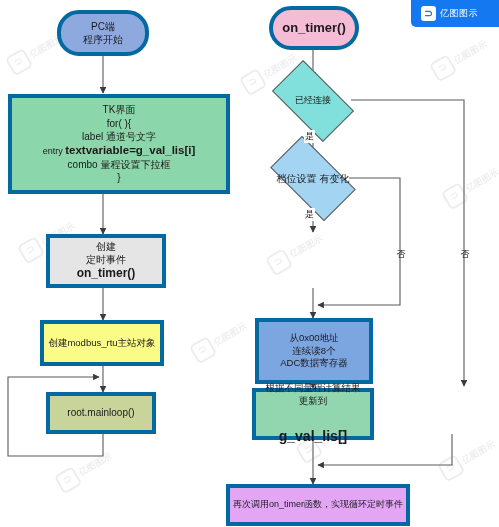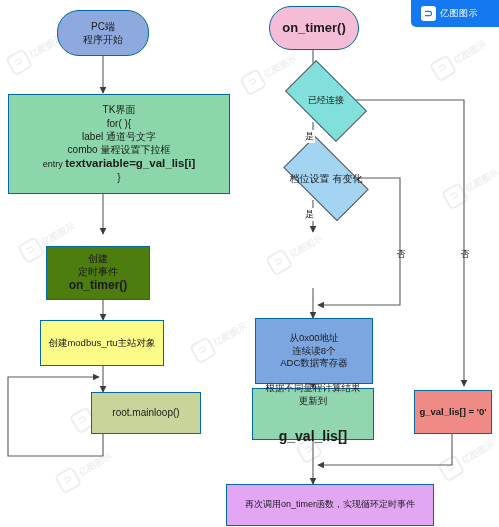--- a/index.html
+++ b/index.html
@@ -26,34 +26,33 @@
     pointer-events: none;
   }
   .node {
     position: absolute;
     box-sizing: border-box;
     display: flex;
     flex-direction: column;
     align-items: center;
     justify-content: center;
     text-align: center;
-    border: 1px solid #0369a1;
+    border: 4px solid #0369a1;
     color: #1a1a1a;
     line-height: 1.32;
     z-index: 3;
   }
   .node .ln { display: block; white-space: nowrap; }
   .terminal { border-radius: 999px; }
   .diamond-wrap {
     position: absolute;
     z-index: 3;
     display: flex;
     align-items: center;
     justify-content: center;
-    margin-left: 13px;
   }
   .diamond-shape {
     position: absolute;
     left: 0; top: 0;
     width: 100%; height: 100%;
     transform: rotate(45deg);
     border: 1px solid #5a5a5a;
     box-sizing: border-box;
   }
   .diamond-wrap .dtext {
@@ -208,36 +207,36 @@
 
   <div class="node terminal" style="left:57px; top:10px; width:92px; height:46px; background:#8ea9dd; font-size:10px; border-radius:22px;">
     <span class="ln">PC端</span>
     <span class="ln">程序开始</span>
   </div>
 
   <div class="node" style="left:8px; top:94px; width:222px; height:100px; background:#8bd6ab; font-size:10px;">
     <span class="ln">TK界面</span>
     <span class="ln">for( ){</span>
     <span class="ln">label 通道号文字</span>
+    <span class="ln"><span class="sm">entry </span><span class="b" style="font-size:11.5px;">textvariable=g_val_lis[i]</span></span>
     <span class="ln">combo 量程设置下拉框</span>
-    <span class="ln"><span class="sm">entry </span><span class="b" style="font-size:11.5px;">textvariable=g_val_lis[i]</span></span>
     <span class="ln">}</span>
   </div>
 
-  <div class="node" style="left:46px; top:234px; width:104px; height:54px; background:#4d7c0f; font-size:10px;margin-top:12px;">
+  <div class="node" style="left:46px; top:234px; width:120px; height:54px; background:#e5e5e5; font-size:10px;">
     <span class="ln">创建</span>
     <span class="ln">定时事件</span>
     <span class="ln b" style="font-size:12px;">on_timer()</span>
   </div>
 
   <div class="node" style="left:40px; top:320px; width:124px; height:46px; background:#fbfb88; font-size:9.5px;">
     <span class="ln">创建modbus_rtu主站对象</span>
   </div>
 
-  <div class="node" style="left:46px; top:392px; width:110px; height:42px; background:#c8d49a; font-size:10px;margin-left:45px;">
+  <div class="node" style="left:46px; top:392px; width:110px; height:42px; background:#c8d49a; font-size:10px;">
     <span class="ln">root.mainloop()</span>
   </div>
 
   <div class="node terminal" style="left:269px; top:6px; width:90px; height:44px; background:#f5bcd6; font-size:13px; font-weight:bold; border-radius:22px;">
     <span class="ln">on_timer()</span>
   </div>
 
   <div class="diamond-wrap" style="left:277px; top:79px; width:72px; height:44px;">
     <span class="diamond-shape" style="background:#82e0dc;"></span>
     <span class="dtext" style="font-size:9px;">已经连接</span>
@@ -257,25 +256,22 @@
     <span class="ln">连续读8个</span>
     <span class="ln">ADC数据寄存器</span>
   </div>
 
   <div class="node" style="left:252px; top:388px; width:122px; height:52px; background:#92d6b0; font-size:9.5px;">
     <span class="ln">根据不同量程计算结果</span>
     <span class="ln">更新到</span>
     <span class="ln b" style="font-size:14px;margin-top:20px;">g_val_lis[]</span>
   </div>
 
-  <div class="node" style="left:414px; top:390px; width:78px; height:44px; background:#f08a85; font-size:9.5px; font-weight:bold;">
-    <span class="ln">g_val_lis[] = '0'</span>
-  </div>
-
-  <div class="node" style="left:226px; top:484px; width:208px; height:42px; background:#e2a6f5; font-size:9px;">
+
+  <div class="node" style="left:226px; top:484px; width:184px; height:42px; background:#e2a6f5; font-size:9px;">
     <span class="ln">再次调用on_timer函数，实现循环定时事件</span>
   </div>
 
   <div class="edge-label" style="left:304px; top:130px; font-size:9px;">是</div>
   <div class="edge-label" style="left:304px; top:208px; font-size:9px;">是</div>
   <div class="edge-label rot" style="left:393px; top:243px; font-size:9px;">否</div>
   <div class="edge-label rot" style="left:457px; top:243px; font-size:9px;">否</div>
 
   <div class="badge" style="left:411px; top:0; width:88px; height:27px; padding-left:10px;">
     <span class="bicon">⊃</span>

